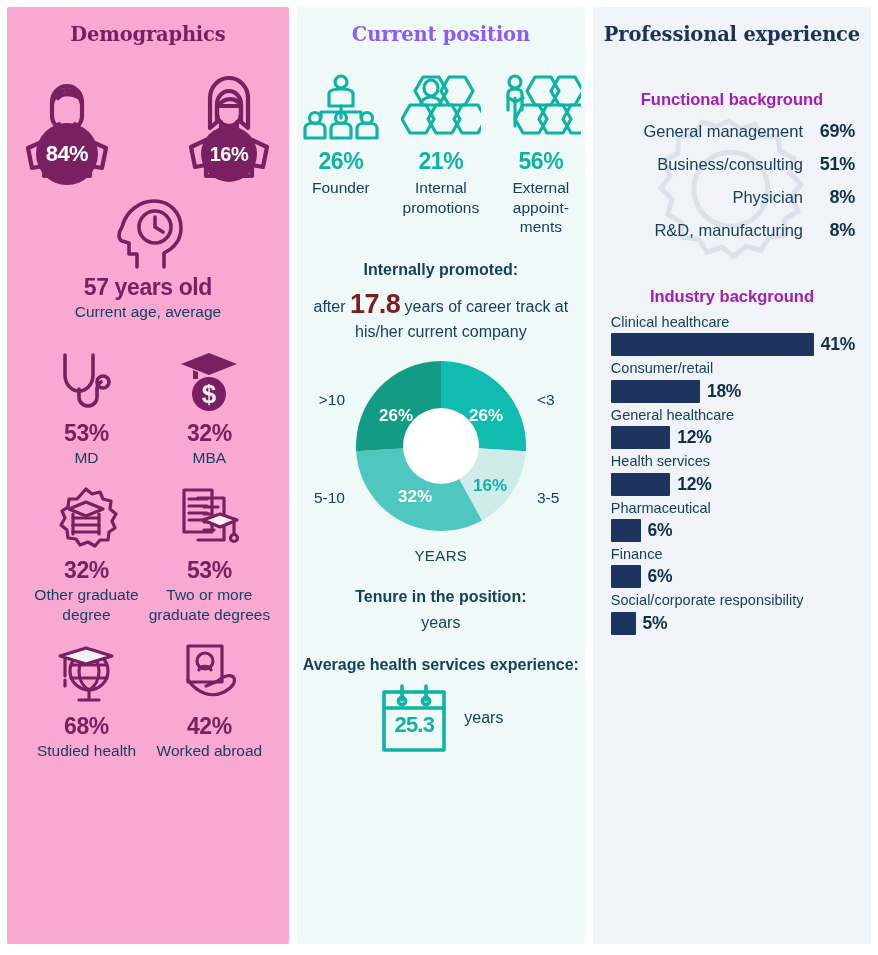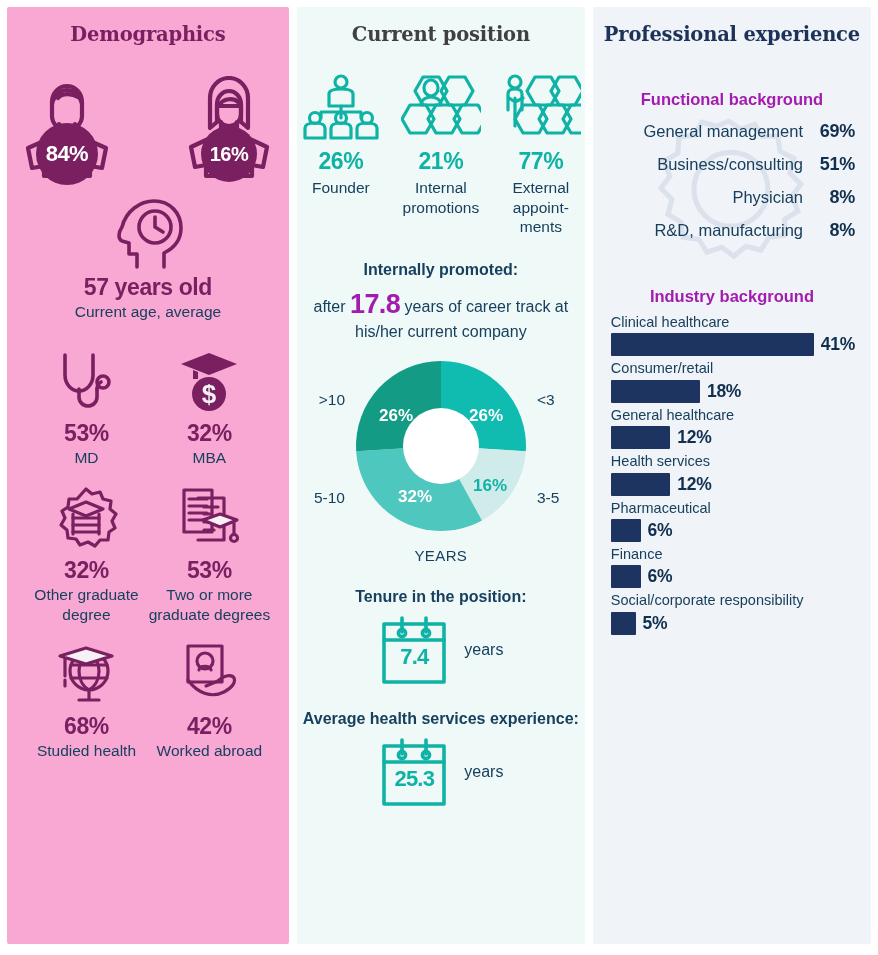--- a/index.html
+++ b/index.html
@@ -23,21 +23,21 @@
 
   .col-title {
     text-align: center;
     font-family: "DejaVu Serif", "Liberation Serif", serif;
     font-weight: bold;
     font-size: 19.5px;
     letter-spacing: -0.2px;
     padding-top: 16px;
   }
   .t-purple { color: #7a2061; }
-  .t-teal   { color: #404040; }
+  .t-teal   { color: #8b5cf6; }
   .t-navy   { color: #1b3259; }
 
   
   .gender-row {
     display: flex; justify-content: center; align-items: flex-end;
     gap: 64px; margin-top: 30px;
   }
   .person { position: relative; width: 98px; height: 103px; }
   .person svg { position: absolute; left: 0; top: 0; }
   .bubble {
@@ -72,21 +72,21 @@
 
   .sub-head {
     text-align: center; font-size: 16px; font-weight: bold;
     color: #17405e; margin-top: 24px;
   }
   .promo-sentence {
     text-align: center; font-size: 16px; color: #17405e;
     line-height: 1.3; margin-top: 8px; padding: 0 12px;
   }
   .promo-sentence .big {
-    font-size: 27px; font-weight: bold; color: #a21caf;
+    font-size: 27px; font-weight: bold; color: #7f1d1d;
     letter-spacing: -0.6px; vertical-align: -1px;
   }
   .donut-wrap { position: relative; width: 100%; height: 205px; margin-top: 4px; }
   .years-cap {
     text-align: center; font-size: 15px; color: #17405e;
     letter-spacing: 0.4px; margin-top: -4px;
   }
 
   .cal-row { display: flex; align-items: center; justify-content: center; gap: 14px; margin-top: 8px; }
   .cal { position: relative; width: 72px; height: 72px; }
@@ -322,21 +322,21 @@
               <path d="M7 36 L7 20 C7 16 10 15 14 15 C18 15 21 16 21 20 L21 36"></path>
               <path d="M14 24 L14 52 M14 28 L22 24 M14 28 L8 24"></path>
               <path d="M34 3 L50 3 L58 17 L50 31 L34 31 L26 17 Z"></path>
               <path d="M58 3 L74 3 L82 17 L74 31 L58 31 L50 17 Z"></path>
               <path d="M22 31 L38 31 L46 45 L38 59 L22 59 L14 45 Z"></path>
               <path d="M46 31 L62 31 L70 45 L62 59 L46 59 L38 45 Z"></path>
               <path d="M70 31 L86 31 L94 45 L86 59 L70 59 L62 45 Z"></path>
             </g>
           </svg>
         </div>
-        <div class="pos-num">77%</div>
+        <div class="pos-num">56%</div>
         <div class="pos-lbl">External<br>appoint-<br>ments</div>
       </div>
     </div>
 
     <div class="sub-head">Internally promoted:</div>
 
     <div class="promo-sentence">
       <span>after</span>
       <span class="big">17.8</span>
       <span>years of career track at his/her current company</span>
@@ -364,32 +364,20 @@
             <text x="-45" y="-25" font-family="Liberation Sans, sans-serif" font-size="17" font-weight="bold" fill="#ffffff" text-anchor="middle">26%</text>
             <text x="-96" y="-41" font-family="Liberation Sans, sans-serif" font-size="15.5" fill="#17405e" text-anchor="end">&gt;10</text>
           </g>
       </svg>
     </div>
 
     <div class="years-cap">YEARS</div>
 
     <div class="sub-head">Tenure in the position:</div>
     <div class="cal-row">
-      <div class="cal">
-        <svg width="72" height="72" viewBox="0 0 72 72">
-          <g fill="none" stroke="#0fb3a5" stroke-width="3.6" stroke-linejoin="round" stroke-linecap="round">
-            <rect x="6" y="10" width="60" height="58"></rect>
-            <path d="M6 26 L66 26"></path>
-            <path d="M24 4 L24 18 M48 4 L48 18"></path>
-            <circle cx="24" cy="19" r="3.6"></circle>
-            <circle cx="48" cy="19" r="3.6"></circle>
-          </g>
-        </svg>
-        <div class="cal-val">7.4</div>
-      </div>
       <div class="cal-unit">years</div>
     </div>
 
     <div class="sub-head">Average health services experience:</div>
     <div class="cal-row">
       <div class="cal">
         <svg width="72" height="72" viewBox="0 0 72 72">
           <g fill="none" stroke="#0fb3a5" stroke-width="3.6" stroke-linejoin="round" stroke-linecap="round">
             <rect x="6" y="10" width="60" height="58"></rect>
             <path d="M6 26 L66 26"></path>

